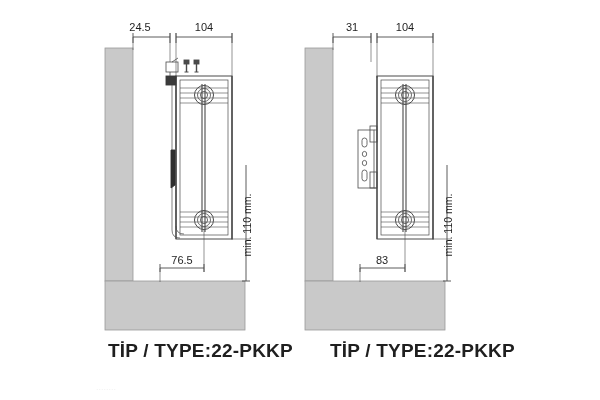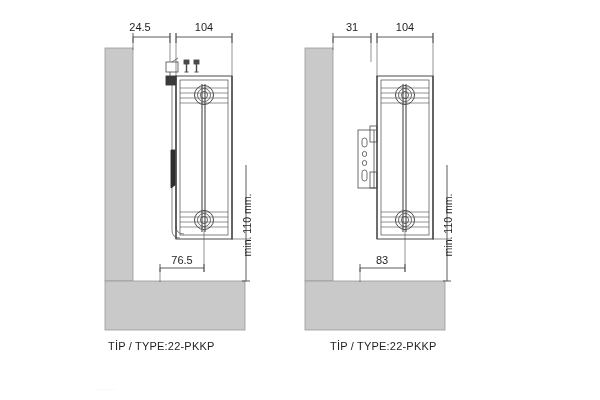--- a/index.html
+++ b/index.html
@@ -4,21 +4,21 @@
 <style>
   html,body{margin:0;padding:0;background:#ffffff;}
   body{
     width:600px;height:400px;overflow:hidden;position:relative;
     font-family:"Liberation Sans", sans-serif;
     color:#1a1a1a;
   }
   .stage{position:absolute;inset:0;}
   .dg{position:absolute;top:0;left:0;width:600px;height:400px;}
   .caption{
-    position:absolute;font-size:11px;font-weight:400;letter-spacing:.2px;
+    position:absolute;font-size:19px;font-weight:700;letter-spacing:.2px;
     color:#1f1f1f;white-space:nowrap;
   }
   .cap-left{left:108px;top:340px;}
   .cap-right{left:330px;top:340px;}
   .footer-frag{
     position:absolute;left:96px;top:382px;width:110px;height:16px;
     font-size:9px;color:#f2f2f2;overflow:hidden;white-space:nowrap;
   }
   svg text{font-family:"Liberation Sans", sans-serif;fill:#1f1f1f;}
 </style>

